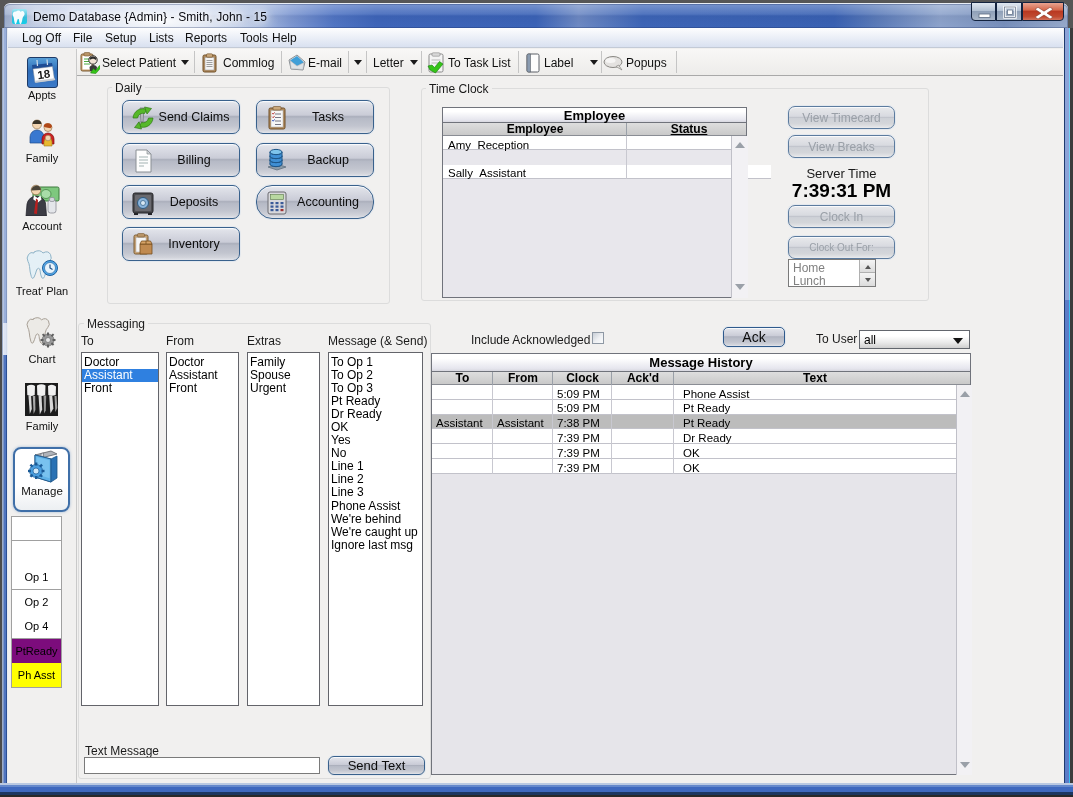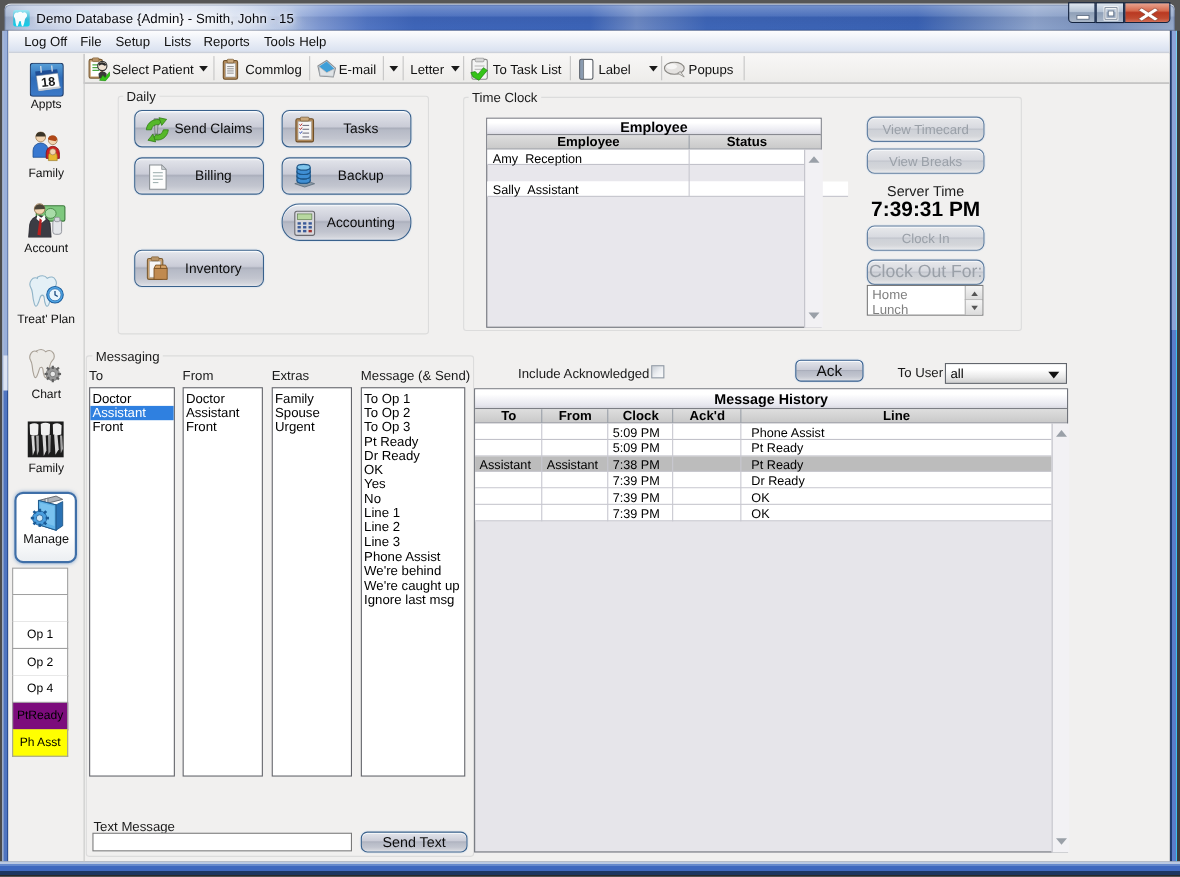--- a/index.html
+++ b/index.html
@@ -341,20 +341,29 @@
     </svg></div>
   <div class="gbtn dailybtn" style="left:114px; top:114.5px;">Billing
     <svg class="dailyicon" viewBox="0 0 26 26">
       <path d="M6 2 h11 l4 4 v18 h-15 z" fill="#fdfdfd" stroke="#8a8f94"></path>
       <path d="M17 2 l4 4 h-4 z" fill="#d0d4d8" stroke="#8a8f94" stroke-width="0.7"></path>
       <line x1="9" y1="9" x2="18" y2="9" stroke="#9aa" stroke-width="0.9"></line>
       <line x1="9" y1="12" x2="18" y2="12" stroke="#9aa" stroke-width="0.9"></line>
       <line x1="9" y1="15" x2="18" y2="15" stroke="#9aa" stroke-width="0.9"></line>
       <line x1="9" y1="18" x2="14" y2="18" stroke="#9aa" stroke-width="0.9"></line>
     </svg></div>
+  <div class="gbtn dailybtn" style="left:114px; top:157px;">Deposits
+    <svg class="dailyicon" viewBox="0 0 26 26">
+      <rect x="3" y="3" width="20" height="20" rx="2" fill="#4c4c50" stroke="#242428"></rect>
+      <rect x="5" y="5" width="16" height="16" rx="1" fill="#6a6a70"></rect>
+      <circle cx="13" cy="13" r="5.5" fill="#8ab4dc" stroke="#2e5a80"></circle>
+      <circle cx="13" cy="13" r="2.5" fill="#d8e8f4" stroke="#2e5a80" stroke-width="0.7"></circle>
+      <rect x="4" y="23" width="4" height="2" fill="#242428"></rect>
+        <rect x="18" y="23" width="4" height="2" fill="#242428"></rect>
+    </svg></div>
   <div class="gbtn dailybtn" style="left:114px; top:199px;">Inventory
     <svg class="dailyicon" viewBox="0 0 26 26">
       <rect x="4" y="3" width="14" height="19" rx="1.5" fill="#c8a070" stroke="#7a5c34"></rect>
       <rect x="6" y="5.5" width="10" height="14.5" fill="#f6f6f6" stroke="#aaa" stroke-width="0.5"></rect>
       <rect x="7.5" y="1.5" width="7" height="3.5" rx="1" fill="#b89468" stroke="#7a5c34" stroke-width="0.6"></rect>
       <path d="M10 12 h12 v10 h-12 z" fill="#c08a50" stroke="#774e20" stroke-width="0.8"></path>
       <path d="M10 12 h12 l-1.5 -3 h-9 z" fill="#d8a468" stroke="#774e20" stroke-width="0.8"></path>
       <line x1="16" y1="12" x2="16" y2="9" stroke="#774e20" stroke-width="0.8"></line>
     </svg></div>
   <div class="gbtn dailybtn" style="left:248px; top:72px;">Tasks
@@ -400,21 +409,21 @@
       <rect x="16.5" y="19" width="3" height="2.2" fill="#a03030"></rect>
     </svg></div>
 
   <div class="groupbox" style="left:413px; top:60px; width:508px; height:213px;"></div>
   <div class="gb-label" style="left:418px; top:54px;">Time Clock</div>
 
   <div class="tbl" style="left:434px; top:79px; width:305px; height:191px;">
     <div class="tbl-title" style="height:15px; line-height:15px;">Employee</div>
     <div class="tbl-head" style="top:15px; height:13px; line-height:13px;">
       <span class="hcell" style="left:0; width:184px;">Employee</span>
-      <span class="hcell" style="left:184px; width:104px;">Status</span>
+      <span class="hcell" style="left:194px; width:104px;text-decoration:underline;">Status</span>
     </div>
     <div class="vline" style="left:183px; top:15px; height:13px;"></div>
     <div class="trow" style="left:0; top:28px; width:288px; height:14.3px; line-height:11px;">
         <span class="tcell" style="left:5px;">Amy&nbsp;&nbsp;Reception</span>
       </div>
     <div class="trow" style="left:0; top:57px; width:328px; height:14.3px; line-height:11px;font-weight:bold;">
         <span class="tcell" style="left:5px;">Beth&nbsp;&nbsp;Assistant</span>
       </div>
     <div class="trow" style="left:0; top:56.6px; width:288px; height:14.3px; line-height:11px;">
         <span class="tcell" style="left:5px;">Sally&nbsp;&nbsp;Assistant</span>
@@ -424,22 +433,22 @@
       <div class="sb-arrow sb-up" style="top:6px;"></div>
       <div class="sb-arrow sb-down" style="top:148px;"></div>
     </div>
   </div>
 
   <div class="gbtn gbtn-dis" style="left:780px; top:78px; width:107px; height:23px; font-size:12px; line-height:22px; border-radius:7px;">View Timecard</div>
   <div class="gbtn gbtn-dis" style="left:780px; top:106.5px; width:107px; height:23px; font-size:12px; line-height:22px; border-radius:7px;">View Breaks</div>
   <div class="abs" style="left:780px; top:138px; width:107px; text-align:center; font-size:13px; color:#1a1a1a;">Server Time</div>
   <div class="abs" style="left:770px; top:152px; width:127px; text-align:center; font-size:19px; font-weight:bold; color:#000;">7:39:31 PM</div>
   <div class="gbtn gbtn-dis" style="left:780px; top:177px; width:107px; height:23px; font-size:12px; line-height:22px; border-radius:7px;">Clock In</div>
-  <div class="gbtn gbtn-dis" style="left:780px; top:208px; width:107px; height:23px; font-size:16px; line-height:22px; border-radius:7px;">Clock Out For:</div>
-  <div class="abs" style="left:780px; top:231px; width:106px; height:28px; background:#fff; border:1px solid #7a7a7a; padding-top:2px;">
+  <div class="gbtn gbtn-dis" style="left:780px; top:208px; width:107px; height:23px; font-size:10px; line-height:22px; border-radius:7px;">Clock Out For:</div>
+  <div class="abs" style="left:780px; top:231px; width:88px; height:28px; background:#fff; border:1px solid #7a7a7a; padding-top:2px;">
     <div style="font-size:12px; color:#808080; line-height:13px; padding-left:4px;">Home</div>
     <div style="font-size:12px; color:#808080; line-height:13px; padding-left:4px;">Lunch</div>
     <div class="abs" style="right:0; top:0; width:16px; height:13px; background:linear-gradient(#f4f4f4,#dcdcdc); border-left:1px solid #b0b0b0; border-bottom:1px solid #b0b0b0;">
       <div class="abs" style="left:4.5px; top:4.5px; width:0; height:0; border-left:3.5px solid transparent; border-right:3.5px solid transparent; border-bottom:4.5px solid #555;"></div>
     </div>
     <div class="abs" style="right:0; bottom:0; width:16px; height:13px; background:linear-gradient(#f4f4f4,#dcdcdc); border-left:1px solid #b0b0b0;">
       <div class="abs" style="left:4.5px; top:4.5px; width:0; height:0; border-left:3.5px solid transparent; border-right:3.5px solid transparent; border-top:4.5px solid #555;"></div>
     </div>
   </div>
 
@@ -494,21 +503,21 @@
     <div class="abs" style="right:6px; top:7px; width:0; height:0; border-left:5px solid transparent; border-right:5px solid transparent; border-top:6px solid #111;"></div>
   </div>
 
   <div class="tbl" style="left:423px; top:324.5px; width:540px; height:422.5px; background:#e6e5ea;">
     <div class="tbl-title" style="height:18px; line-height:18px;">Message History</div>
     <div class="tbl-head" style="top:18px; height:13.5px; line-height:13px;">
       <span class="hcell" style="left:0; width:61px;">To</span>
       <span class="hcell" style="left:61px; width:60px;">From</span>
       <span class="hcell" style="left:121px; width:59px;">Clock</span>
       <span class="hcell" style="left:180px; width:62px;">Ack'd</span>
-      <span class="hcell" style="left:242px; width:282px;">Line</span>
+      <span class="hcell" style="left:242px; width:282px;">Text</span>
     </div>
     <div class="vline" style="left:60px; top:18px; height:13.5px;"></div>
     <div class="vline" style="left:120px; top:18px; height:13.5px;"></div>
     <div class="vline" style="left:179px; top:18px; height:13.5px;"></div>
     <div class="vline" style="left:241px; top:18px; height:13.5px;"></div>
     <div class="trow" style="left:0; top:31.5px; width:524px; height:14.8px; line-height:11.5px;">
       <span class="tcell" style="left:125px;">5:09 PM</span>
         <span class="tcell" style="left:251px;">Phone Assist</span>
       </div>
     <div class="trow" style="left:0; top:46.3px; width:524px; height:14.8px; line-height:11.5px;">

